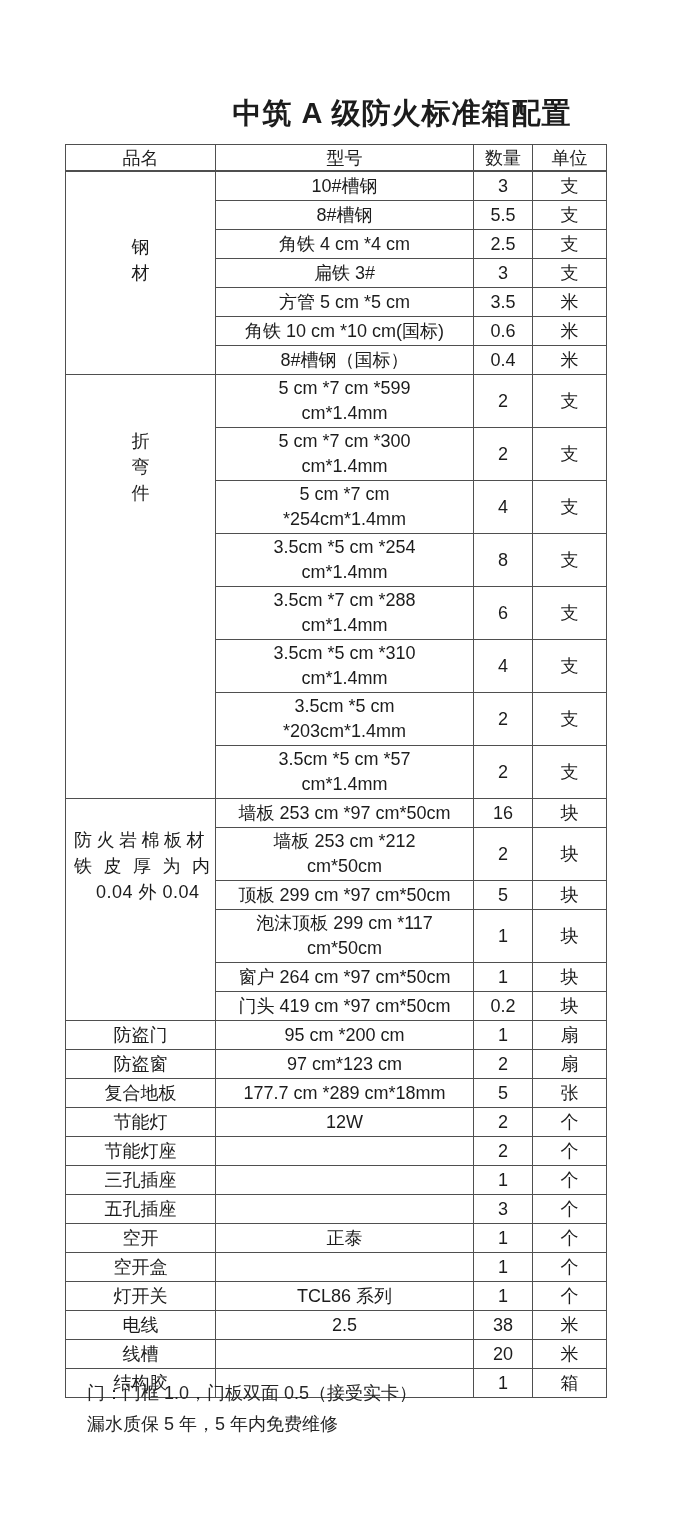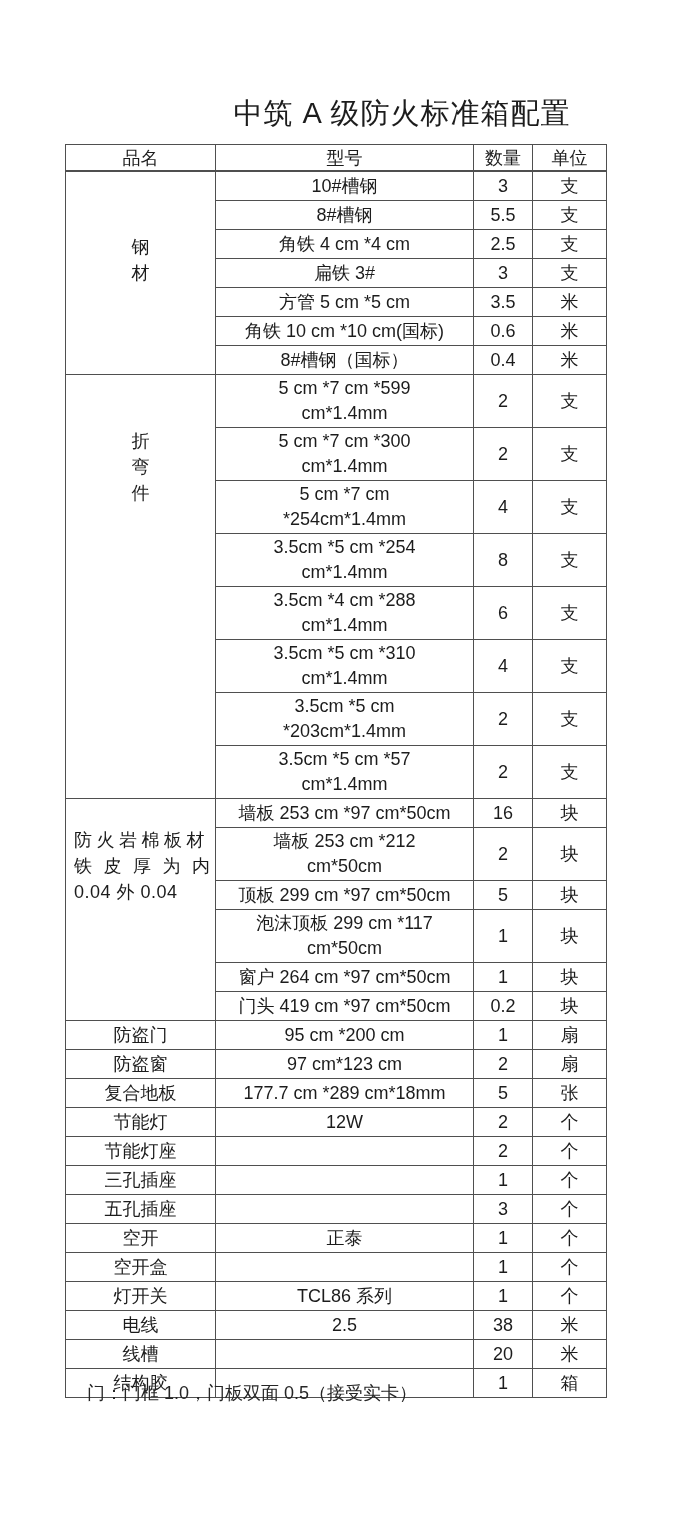--- a/index.html
+++ b/index.html
@@ -12,21 +12,21 @@
     overflow: hidden;
   }
   .title {
     position: absolute;
     top: 94px; left: 0;
     width: 700px;
     box-sizing: border-box;
     padding-left: 104px;
     text-align: center;
     font-size: 29px;
-    font-weight: normal;
+    font-weight: bold;
     letter-spacing: 1px;
     white-space: nowrap;
   }
   table.box-table {
     position: absolute;
     top: 144px; left: 65px;
     width: 541px;
     border-collapse: collapse;
     table-layout: fixed;
     font-size: 18px;
@@ -53,21 +53,21 @@
   td[data-gi="0"].name-stacked { padding-bottom: 26px; }
   td[data-gi="1"].name-stacked { padding-bottom: 240px; }
   td.name-rock {
     text-align: left;
     padding-left: 8px;
     padding-bottom: 88px;
   }
   td.name-rock div { line-height: 26px; white-space: nowrap; }
   td.name-rock div:nth-child(1) { letter-spacing: 4.5px; }
   td.name-rock div:nth-child(2) { letter-spacing: 11.5px; }
-  td.name-rock div:nth-child(3) { letter-spacing: 0.5px; }
+  td.name-rock div:nth-child(3) { letter-spacing: 0.5px; margin-left: 22px; }
   .footer {
     position: absolute;
     left: 87px; top: 1378px;
     font-size: 18px;
     line-height: 31px;
     color: #262626;
   }
 </style>
 </head>
 <body>
@@ -175,21 +175,21 @@
       <tr class="r2">
         <td>
           <div>3.5cm *5 cm *254</div>
           <div>cm*1.4mm</div>
         </td>
         <td>8</td>
         <td>支</td>
       </tr>
       <tr class="r2">
         <td>
-          <div>3.5cm *4 cm *288</div>
+          <div>3.5cm *7 cm *288</div>
           <div>cm*1.4mm</div>
         </td>
         <td>6</td>
         <td>支</td>
       </tr>
       <tr class="r2">
         <td>
           <div>3.5cm *5 cm *310</div>
           <div>cm*1.4mm</div>
         </td>
@@ -363,13 +363,14 @@
           <div></div>
         </td>
         <td>1</td>
         <td>箱</td>
       </tr>
     </tbody>
 </table>
 
 <div class="footer">
   <div>门：门框 1.0，门板双面 0.5（接受实卡）</div>
+  <div>漏水质保 5 年，5 年内免费维修</div>
 </div>
 
 </body></html>

